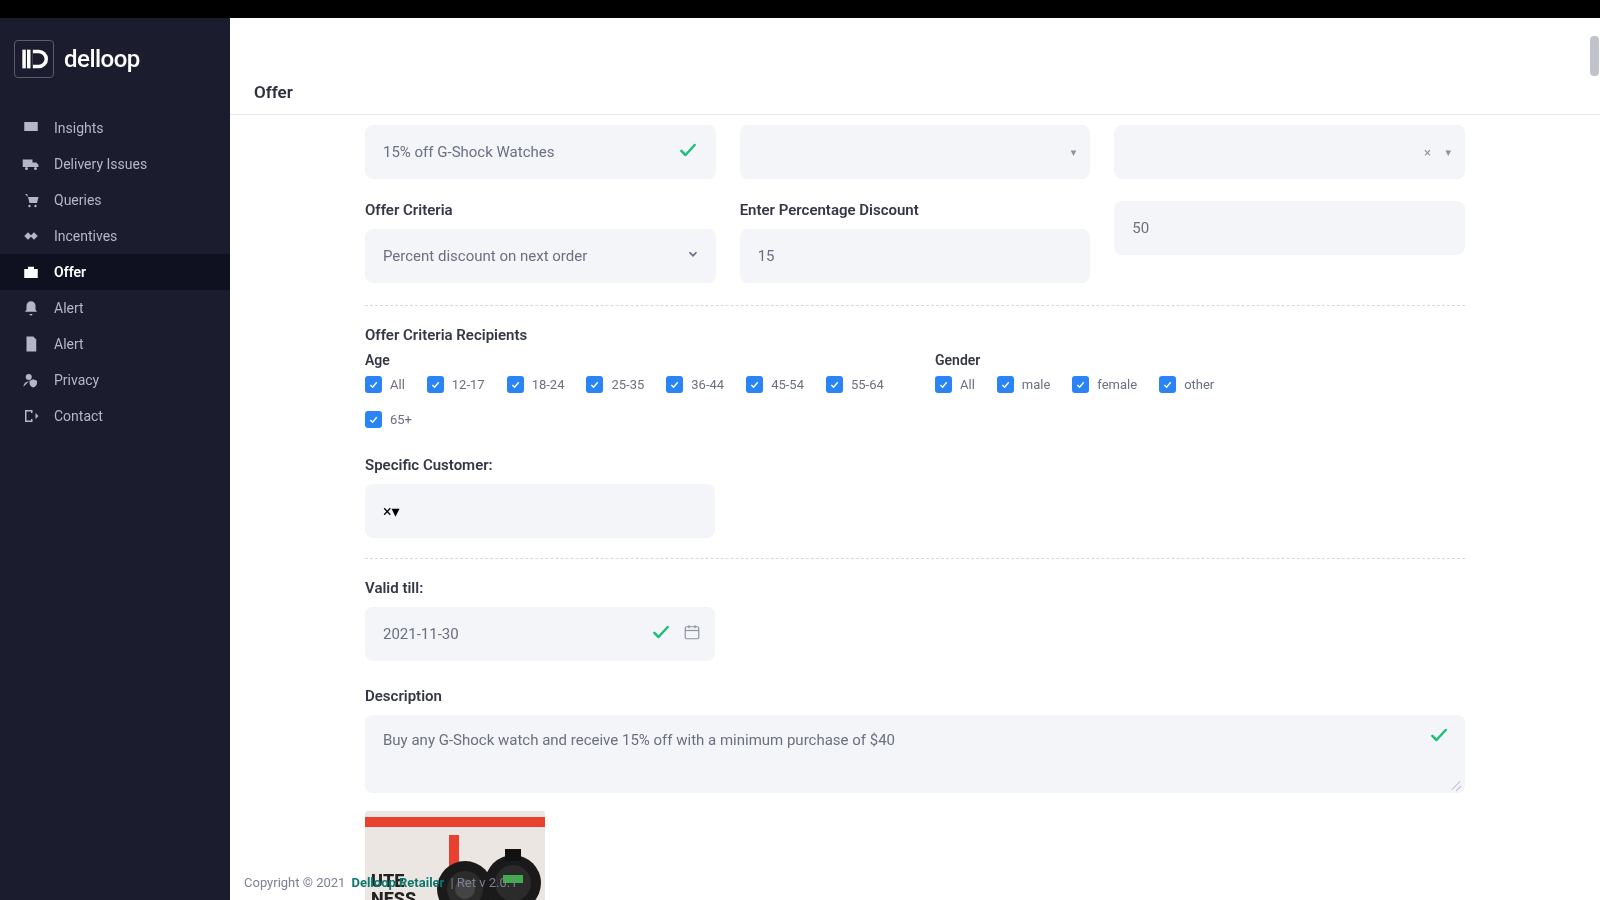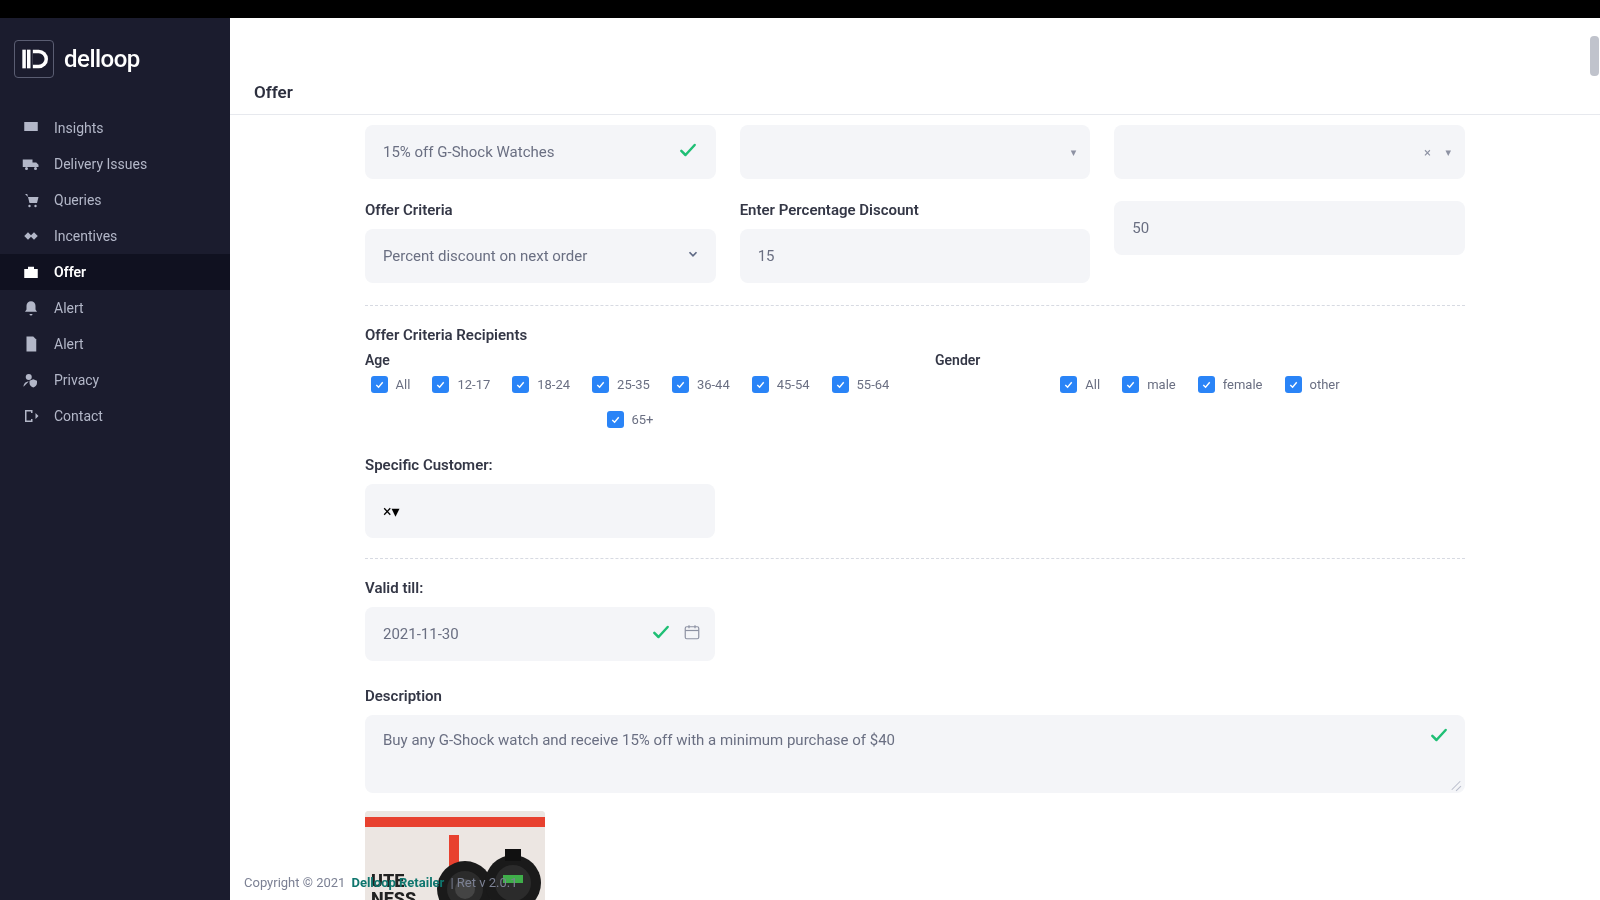--- a/index.html
+++ b/index.html
@@ -194,21 +194,20 @@
     font-size: 14px;
     font-weight: 600;
     color: #343746;
     margin-bottom: 8px;
   }
   .check-row {
     display: flex;
     flex-wrap: wrap;
     gap: 18px 22px;
     align-items: center;
-    justify-content: center;
   }
   .check-item {
     display: flex;
     align-items: center;
     gap: 8px;
     font-size: 13px;
     color: #6a6f82;
   }
   .chk {
     width: 17px;

